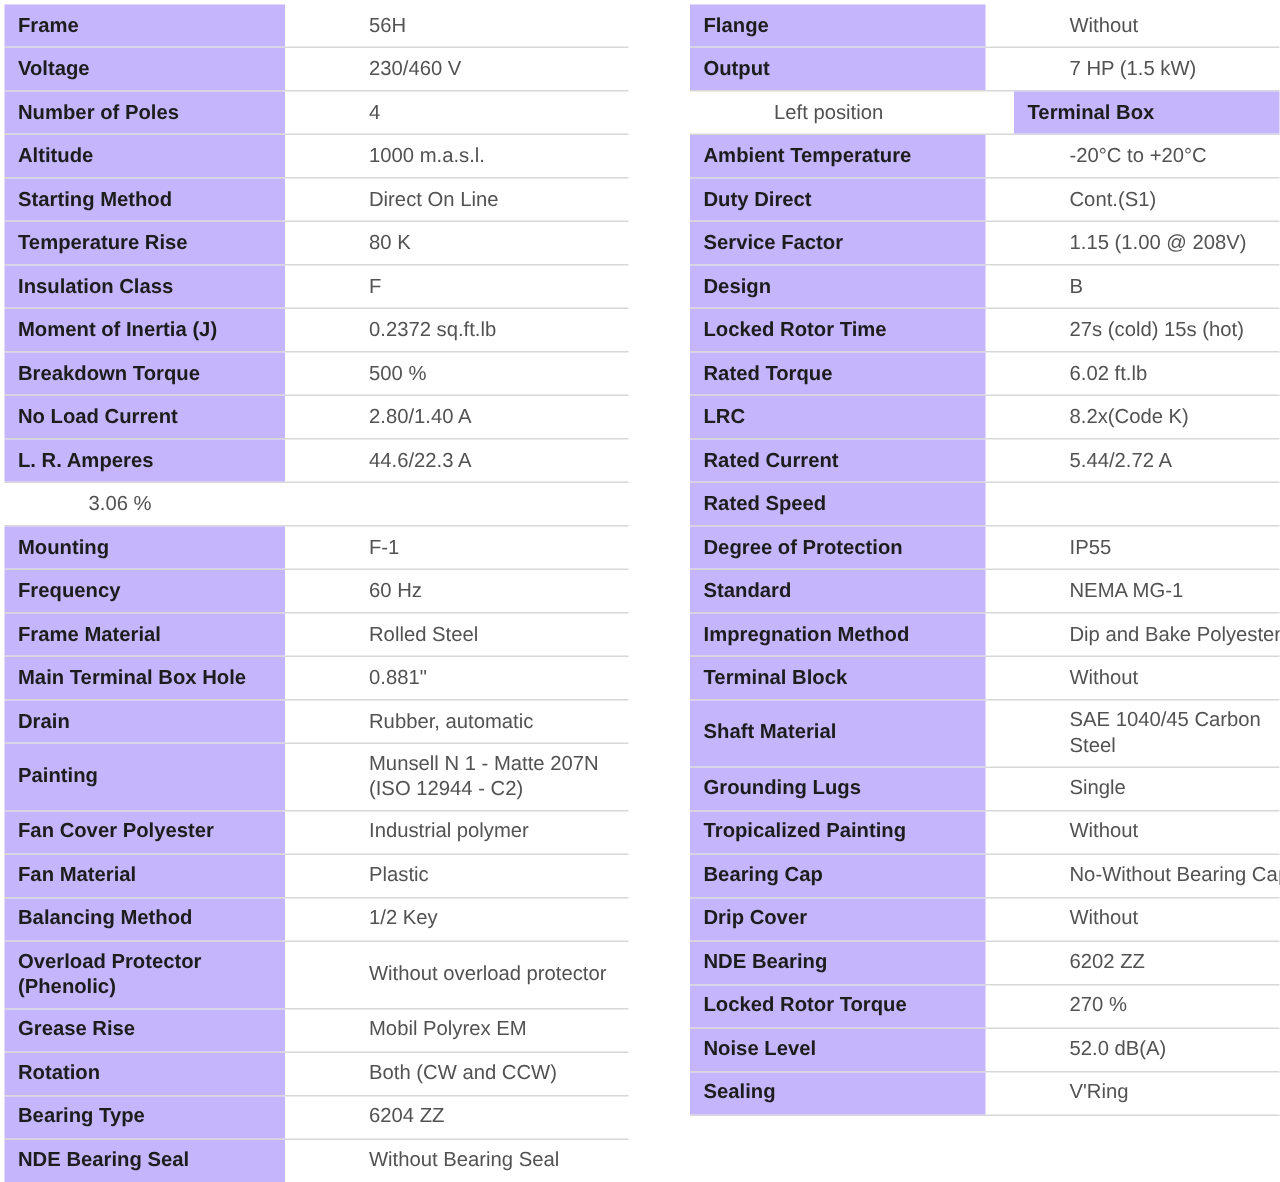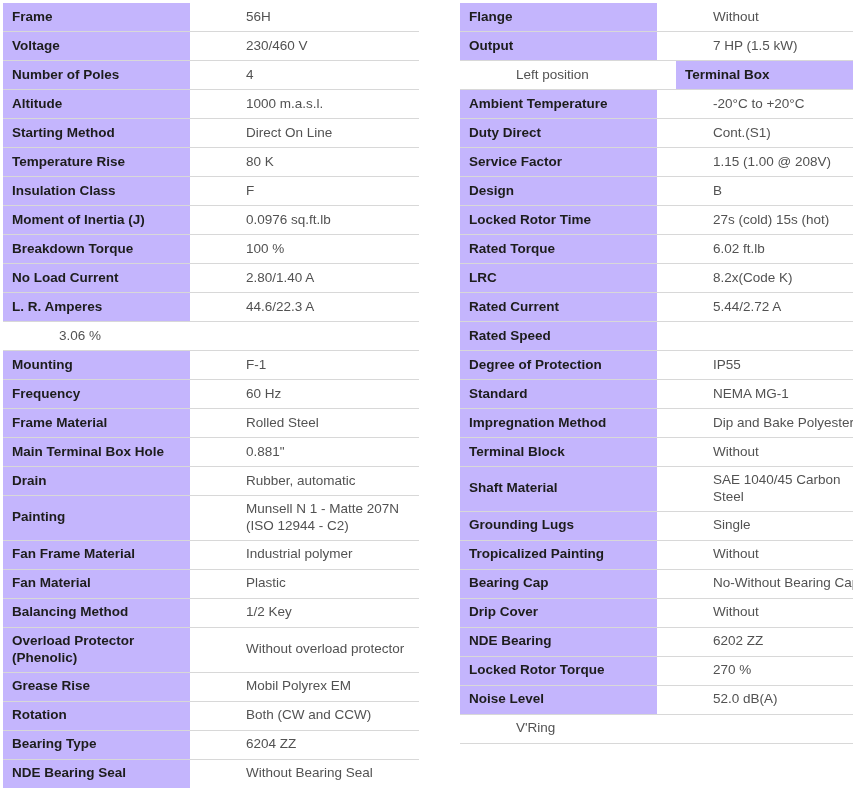--- a/index.html
+++ b/index.html
@@ -72,25 +72,25 @@
   <div class="row">
     <div class="cell label">Temperature Rise</div>
     <div class="cell value">80 K</div>
   </div>
   <div class="row">
     <div class="cell label">Insulation Class</div>
     <div class="cell value">F</div>
   </div>
   <div class="row">
     <div class="cell label">Moment of Inertia (J)</div>
-    <div class="cell value">0.0976 sq.ft.lb</div>
+    <div class="cell value">0.2372 sq.ft.lb</div>
   </div>
   <div class="row">
     <div class="cell label">Breakdown Torque</div>
-    <div class="cell value">100 %</div>
+    <div class="cell value">500 %</div>
   </div>
   <div class="row">
     <div class="cell label">No Load Current</div>
     <div class="cell value">2.80/1.40 A</div>
   </div>
   <div class="row">
     <div class="cell label">L. R. Amperes</div>
     <div class="cell value">44.6/22.3 A</div>
   </div>
   <div class="row">
@@ -114,21 +114,21 @@
   </div>
   <div class="row">
     <div class="cell label">Drain</div>
     <div class="cell value">Rubber, automatic</div>
   </div>
   <div class="row">
     <div class="cell label">Painting</div>
     <div class="cell value">Munsell N 1 - Matte 207N (ISO 12944 - C2)</div>
   </div>
   <div class="row">
-    <div class="cell label">Fan Frame Material</div>
+    <div class="cell label">Fan Cover Polyester</div>
     <div class="cell value">Industrial polymer</div>
   </div>
   <div class="row">
     <div class="cell label">Fan Material</div>
     <div class="cell value">Plastic</div>
   </div>
   <div class="row">
     <div class="cell label">Balancing Method</div>
     <div class="cell value">1/2 Key</div>
   </div>
@@ -245,15 +245,16 @@
   </div>
   <div class="row">
     <div class="cell label">Locked Rotor Torque</div>
     <div class="cell value">270 %</div>
   </div>
   <div class="row">
     <div class="cell label">Noise Level</div>
     <div class="cell value">52.0 dB(A)</div>
   </div>
   <div class="row">
+    <div class="cell label">Sealing</div>
     <div class="cell value">V'Ring</div>
   </div>
 </div>
 
 </body></html>

